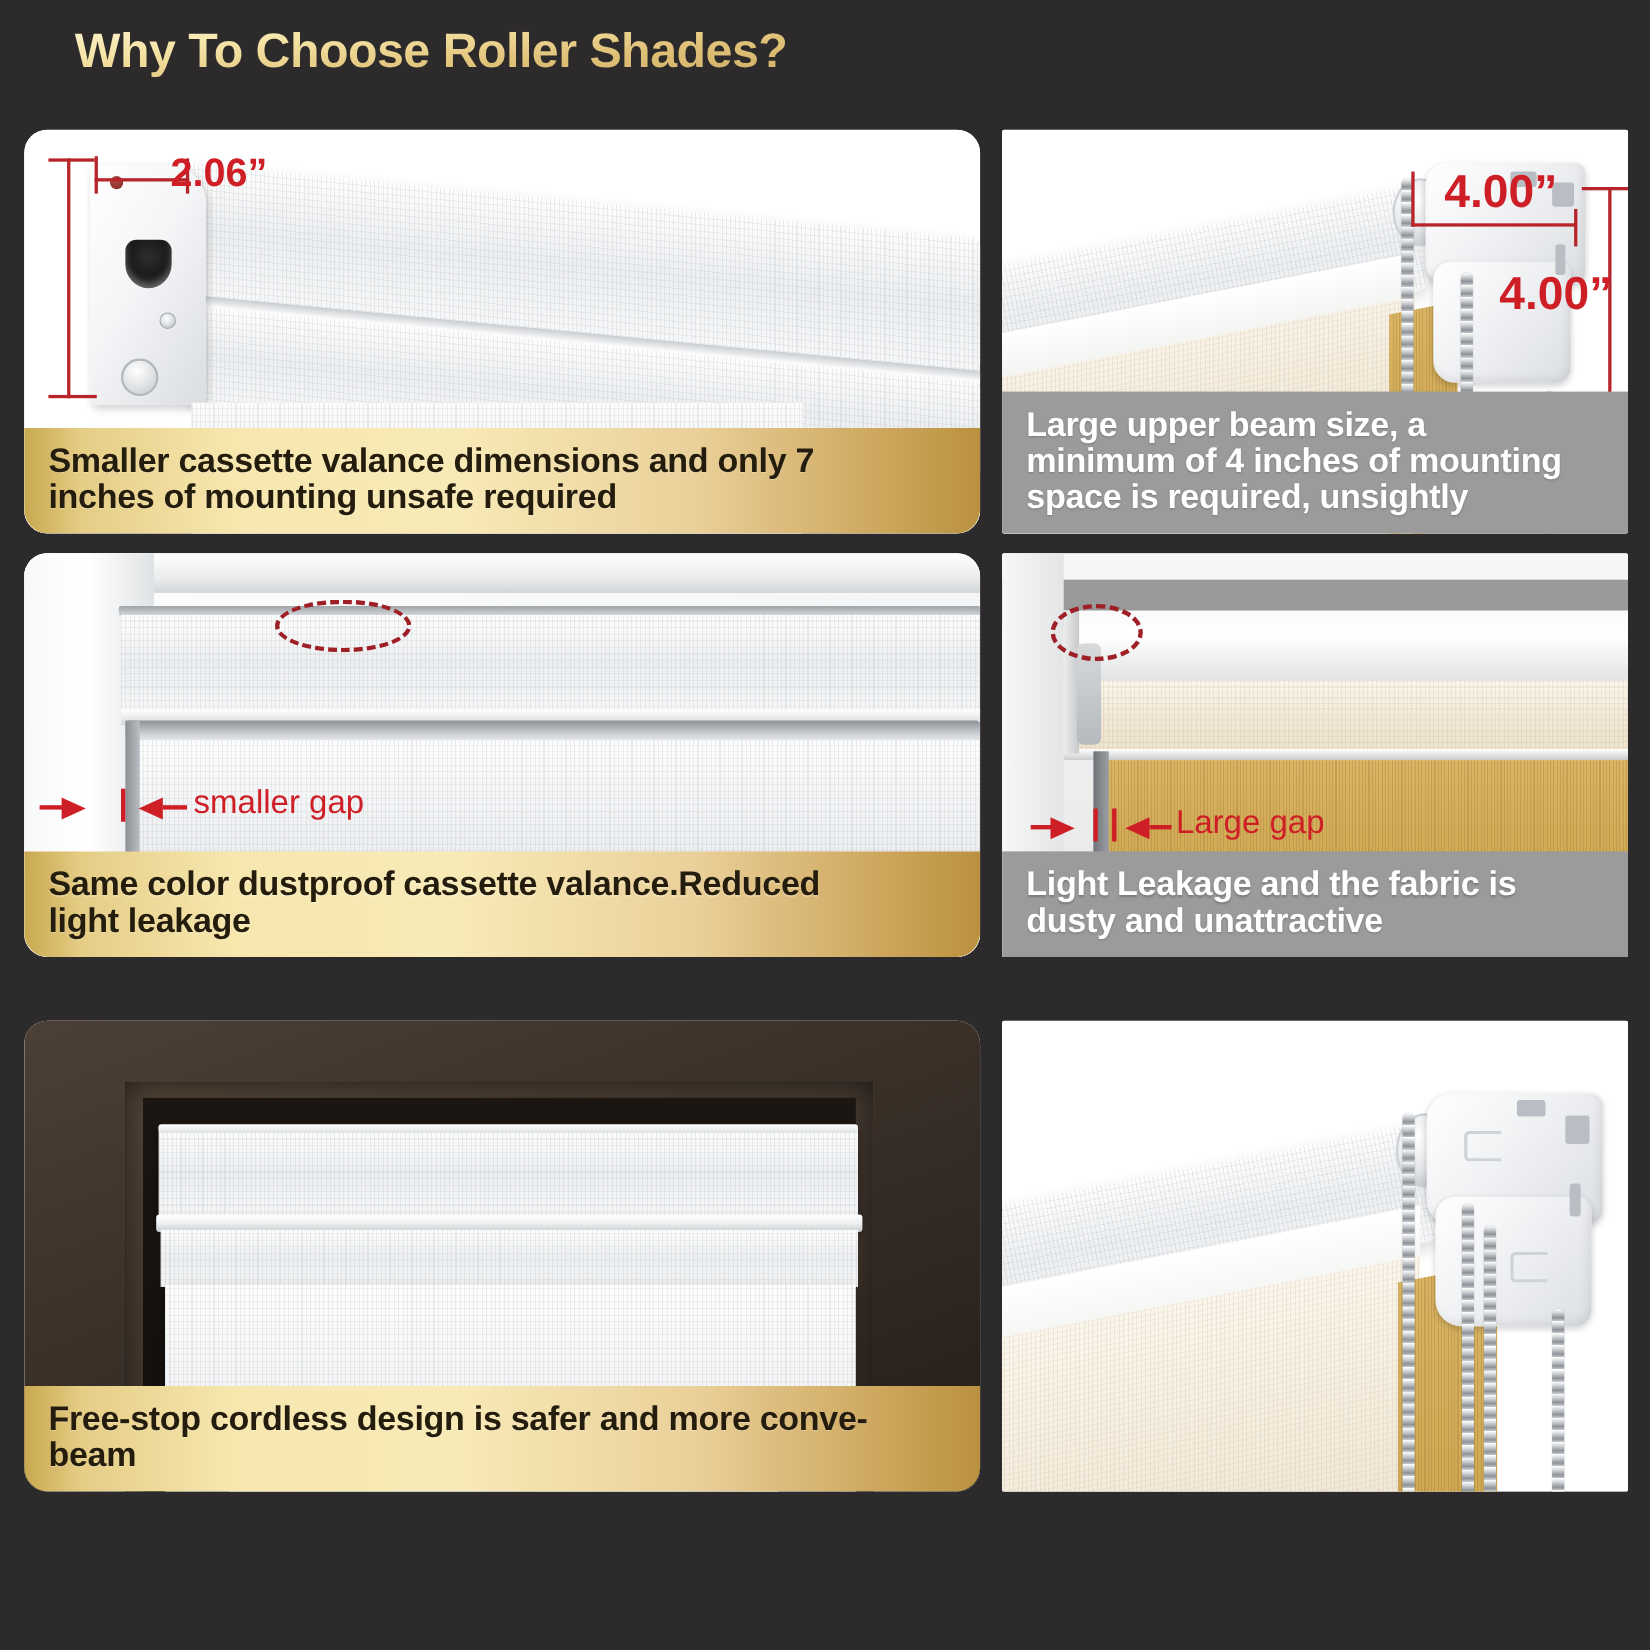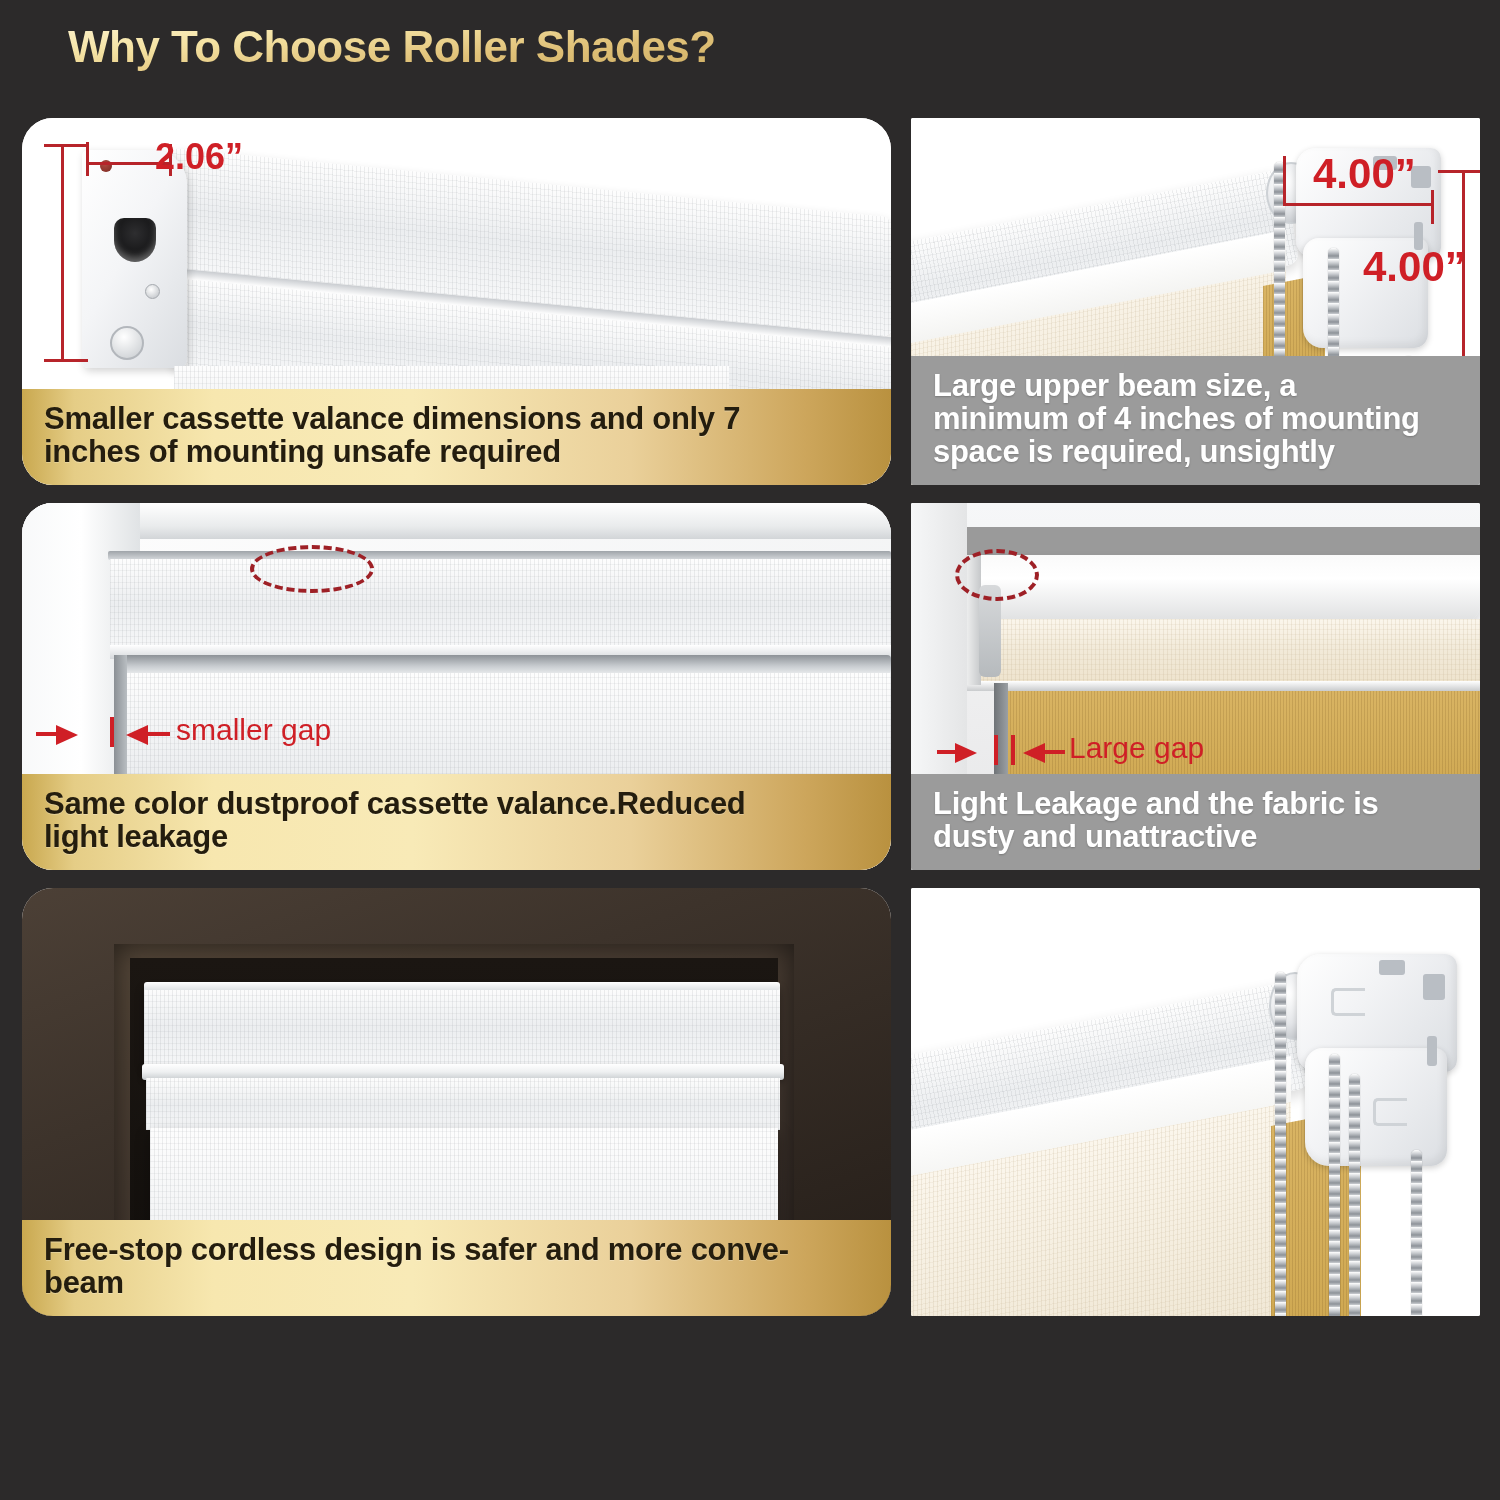--- a/index.html
+++ b/index.html
@@ -44,29 +44,29 @@
     top: 118px;
     width: 1458px;
     height: 1370px;
   }
 
   .cell {
     position: absolute;
     overflow: hidden;
     background: #ffffff;
   }
-  .cell.left  { border-radius: 31px; }
+  .cell.left  { border-radius: 21px; }
   .cell.right { border-radius: 2px; }
 
   
   .c-l { left: 0px;   width: 869px; }
   .c-r { left: 889px; width: 569px; }
   .r-1 { top: 0px;   height: 367px; }
   .r-2 { top: 385px; height: 367px; }
-  .r-3 { top: 770px; height: 428px; }
+  .r-3 { top: 810px; height: 428px; }
 
   .photo {
     position: absolute;
     inset: 0;
     overflow: hidden;
   }
 
   
   .caption {
     position: absolute;

